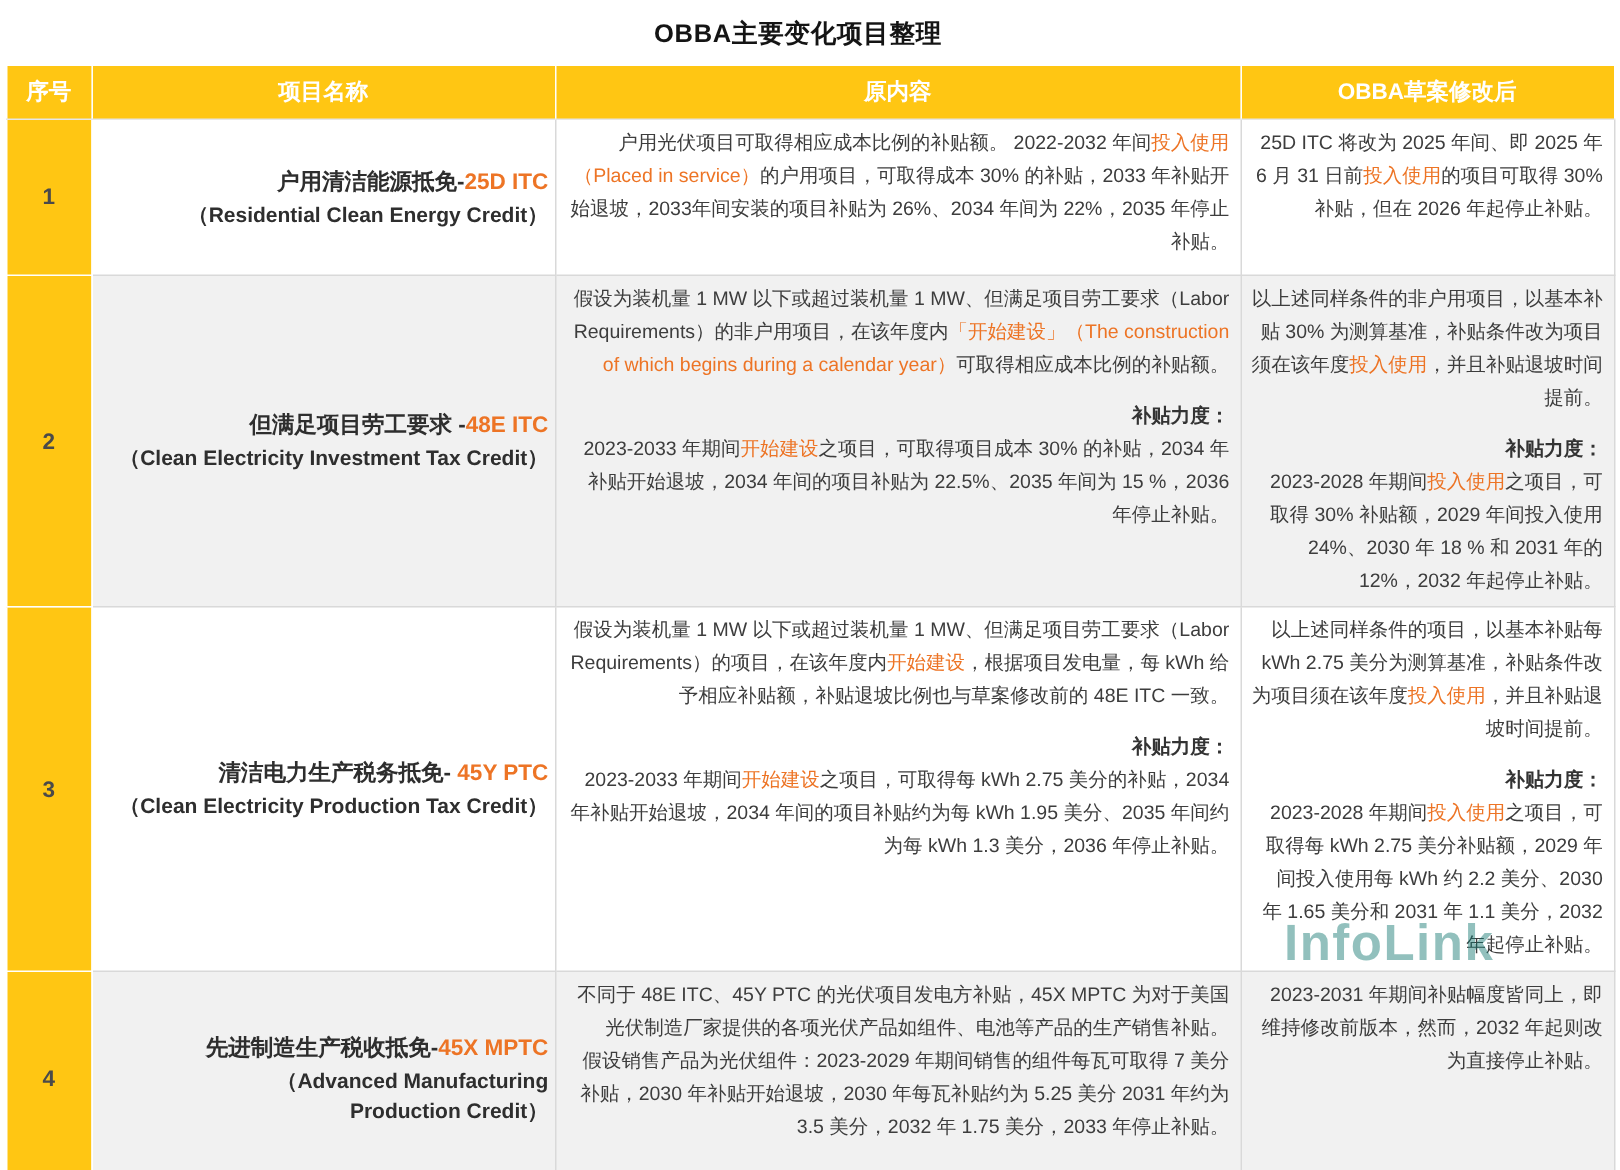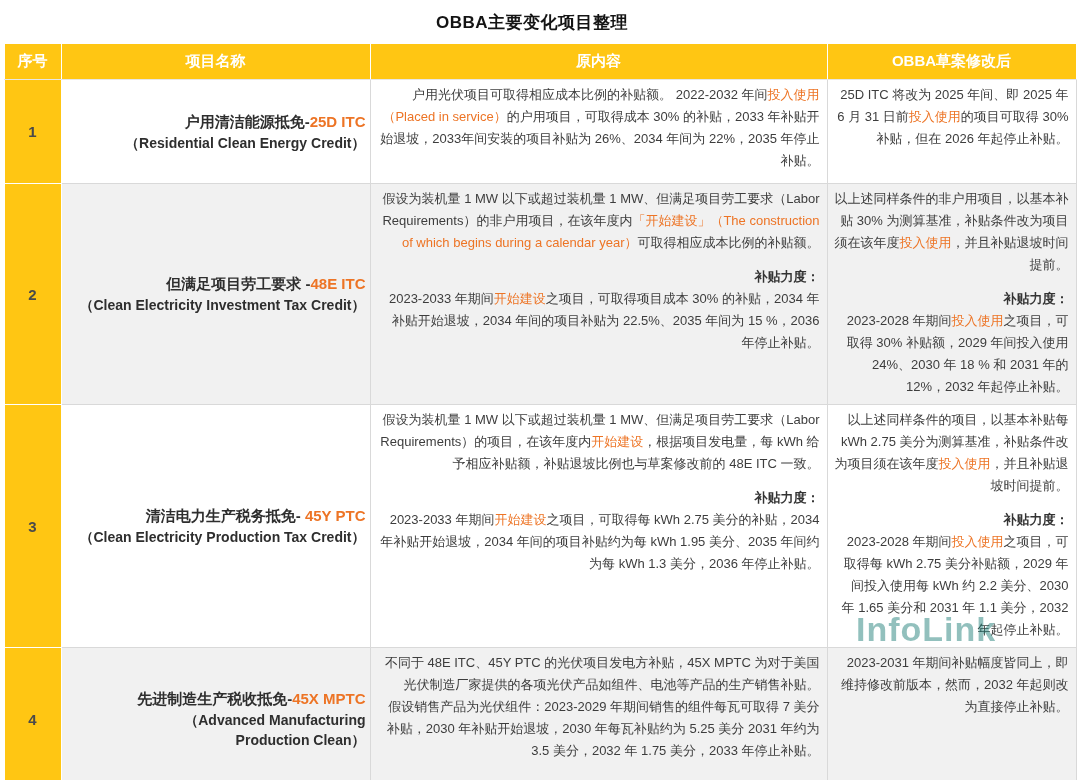--- a/index.html
+++ b/index.html
@@ -114,21 +114,21 @@
           <div class="para"><span>以上述同样条件的项目，以基本补贴每 kWh 2.75 美分为测算基准，补贴条件改为项目须在该年度</span><span class="hl">投入使用</span><span>，并且补贴退坡时间提前。</span></div>
           <div class="para label"><span>补贴力度：</span></div>
           <div class="para"><span>2023-2028 年期间</span><span class="hl">投入使用</span><span>之项目，可取得每 kWh 2.75 美分补贴额，2029 年间投入使用每 kWh 约 2.2 美分、2030 年 1.65 美分和 2031 年 1.1 美分，2032 年起停止补贴。</span></div>
         </td>
     </tr>
     <tr class="r4 alt">
       <td class="cell-no">4</td>
       <td class="cell-name">
           <div class="para cn"><span>先进制造生产税收抵免-</span><span class="hl">45X MPTC</span></div>
           <div class="para en"><span>（Advanced Manufacturing</span></div>
-          <div class="para en"><span>Production Clean）</span></div>
+          <div class="para en"><span>Production Credit）</span></div>
         </td>
       <td class="cell-content">
           <div class="para"><span>不同于 48E ITC、45Y PTC 的光伏项目发电方补贴，45X MPTC 为对于美国光伏制造厂家提供的各项光伏产品如组件、电池等产品的生产销售补贴。</span></div>
           <div class="para"><span>假设销售产品为光伏组件：2023-2029 年期间销售的组件每瓦可取得 7 美分补贴，2030 年补贴开始退坡，2030 年每瓦补贴约为 5.25 美分 2031 年约为 3.5 美分，2032 年 1.75 美分，2033 年停止补贴。</span></div>
         </td>
       <td class="cell-content">
           <div class="para"><span>2023-2031 年期间补贴幅度皆同上，即维持修改前版本，然而，2032 年起则改为直接停止补贴。</span></div>
         </td>
     </tr>
   </tbody>

